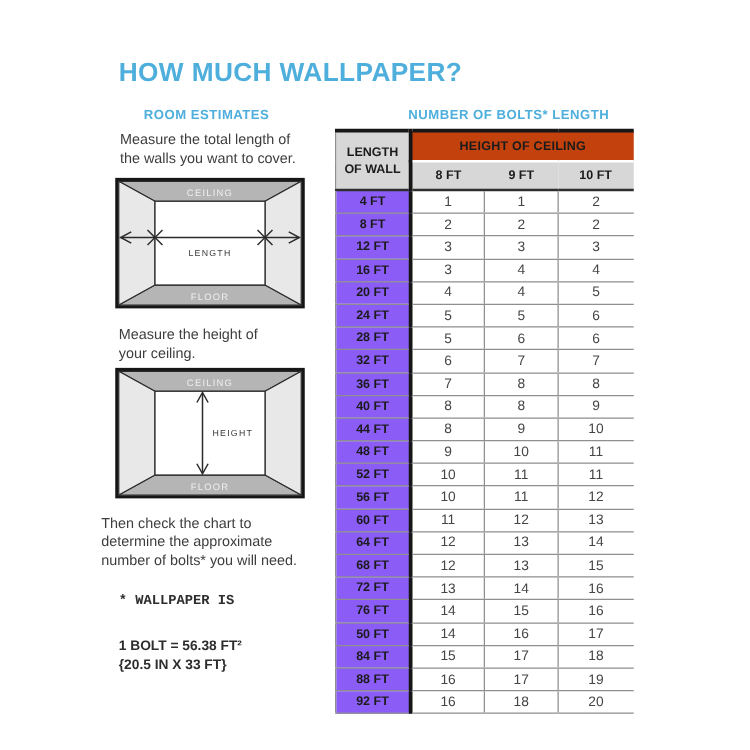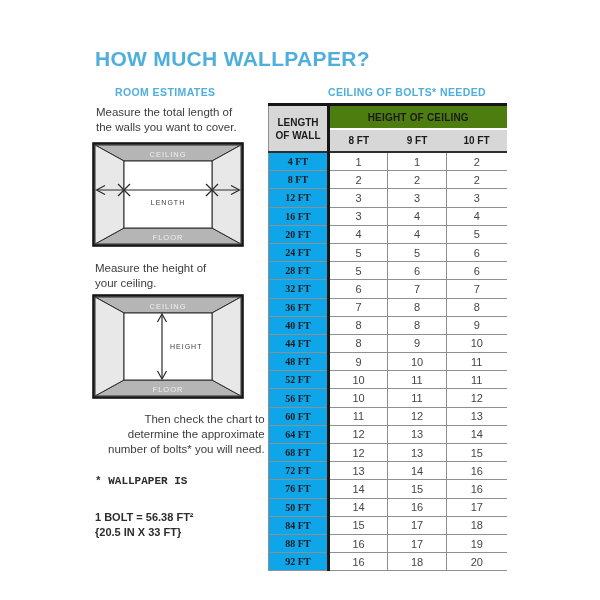--- a/index.html
+++ b/index.html
@@ -7,58 +7,58 @@
 
   .page-title{position:absolute;left:95px;top:24px;font-size:21px;font-weight:bold;color:#4fafdc;letter-spacing:.3px;margin-top:23px;}
 
   .sec-heading{position:absolute;font-size:10.5px;font-weight:bold;color:#4fafdc;letter-spacing:.4px;margin-left:20px;}
   .heading-room{left:95px;top:86px;}
   .heading-bolts{left:268px;top:86px;width:238px;text-align:center;}
 
   .body-text{position:absolute;font-size:11.5px;color:#3d3d3d;line-height:1.32;white-space:pre-line;}
   .step1{left:96px;top:105px;}
   .step2{left:95px;top:261px;}
-  .step3{left:108px;top:412px;text-align:right;}
+  .step3{left:81px;top:412px;}
 
   .note{position:absolute;font-size:11px;font-weight:bold;color:#2d2d2d;line-height:1.35;}
   .note1{left:95px;top:474px;font-family:Liberation Mono, monospace;}
   .note1 .line2{padding-left:7px;}
   .note2{left:95px;top:510px;}
   .note div{white-space:pre;}
 
   .diagram{position:absolute;}
   .diagram1{left:92px;top:142px;}
   .diagram2{left:92px;top:294px;}
   .room-svg text{font-family:"Liberation Sans",sans-serif;}
   .room-wall-label{font-size:7.5px;fill:#efefef;letter-spacing:1px;}
   .room-dim-label{font-size:7px;fill:#3a3a3a;letter-spacing:1px;}
 
   table.bolts-table{position:absolute;left:268px;top:103px;width:238px;border-collapse:collapse;table-layout:fixed;
     border-top:3px solid #161616;border-left:1px solid #8f8f8f;border-bottom:1px solid #8f8f8f;}
   .bolts-table th,.bolts-table td{padding:0;text-align:center;vertical-align:middle;}
   .corner-cell{background:#d7d7d7;font-size:10px;font-weight:bold;color:#1b1b1b;white-space:pre-line;line-height:1.3;
     border-right:3px solid #161616;border-bottom:2px solid #2e2e2e;}
-  .group-cell{background:#4d7c0f;font-size:10px;font-weight:bold;color:#1b1b1b;height:22px;
+  .group-cell{background:#c2410c;font-size:10px;font-weight:bold;color:#1b1b1b;height:22px;
     border-bottom:2px solid #ffffff;letter-spacing:.2px;}
   .sub-cell{background:#d7d7d7;font-size:10px;font-weight:bold;color:#1b1b1b;height:21px;
     border-bottom:2px solid #2e2e2e;border-left:none;}
-  .len-cell{background:#0ea5e9;font-size:10px;font-weight:bold;color:#1b1b1b;
-    border-right:3px solid #161616;border-bottom:1px solid #8f8f8f;height:17.2px;font-family:Liberation Serif, serif;}
+  .len-cell{background:#8b5cf6;font-size:10px;font-weight:bold;color:#1b1b1b;
+    border-right:3px solid #161616;border-bottom:1px solid #8f8f8f;height:17.2px;}
   .val-cell{background:#fff;font-size:11px;color:#454545;border-bottom:1px solid #8f8f8f;
     border-left:1px solid #8f8f8f;height:17.2px;}
   .val-cell:first-of-type{border-left:none;}
   tr[data-name="table-row"] .val-cell:nth-child(2){border-left:none;}
 </style>
 </head>
 <body data-name="page">
 
 <div class="page-title" data-name="page-title">HOW MUCH WALLPAPER?</div>
 
 <div class="sec-heading heading-room" data-name="room-estimates-heading">ROOM ESTIMATES</div>
-<div class="sec-heading heading-bolts" data-name="bolts-needed-heading">CEILING OF BOLTS* NEEDED</div>
+<div class="sec-heading heading-bolts" data-name="bolts-needed-heading">NUMBER OF BOLTS* LENGTH</div>
 
 <div class="body-text step1" data-name="step1-instruction">Measure the total length of
 the walls you want to cover.</div>
 
 <svg class="room-svg diagram diagram1" data-name="room-length-diagram" width="152" height="105" viewBox="0 0 152 105" aria-hidden="true">
   <rect x="1.5" y="1.5" width="149" height="102" fill="#ffffff" stroke="#161616" stroke-width="2.6" data-name="room-outline"></rect>
   <polygon points="3,3 149,3 120,19 32,19" fill="#b5b5b5" stroke="#2b2b2b" stroke-width="1" data-name="ceiling-panel"></polygon>
   <polygon points="3,102 149,102 120,86 32,86" fill="#b5b5b5" stroke="#2b2b2b" stroke-width="1" data-name="floor-panel"></polygon>
   <polygon points="3,3 32,19 32,86 3,102" fill="#e8e8e8" stroke="#2b2b2b" stroke-width="1" data-name="left-wall-panel"></polygon>
   <polygon points="149,3 120,19 120,86 149,102" fill="#e8e8e8" stroke="#2b2b2b" stroke-width="1" data-name="right-wall-panel"></polygon>

